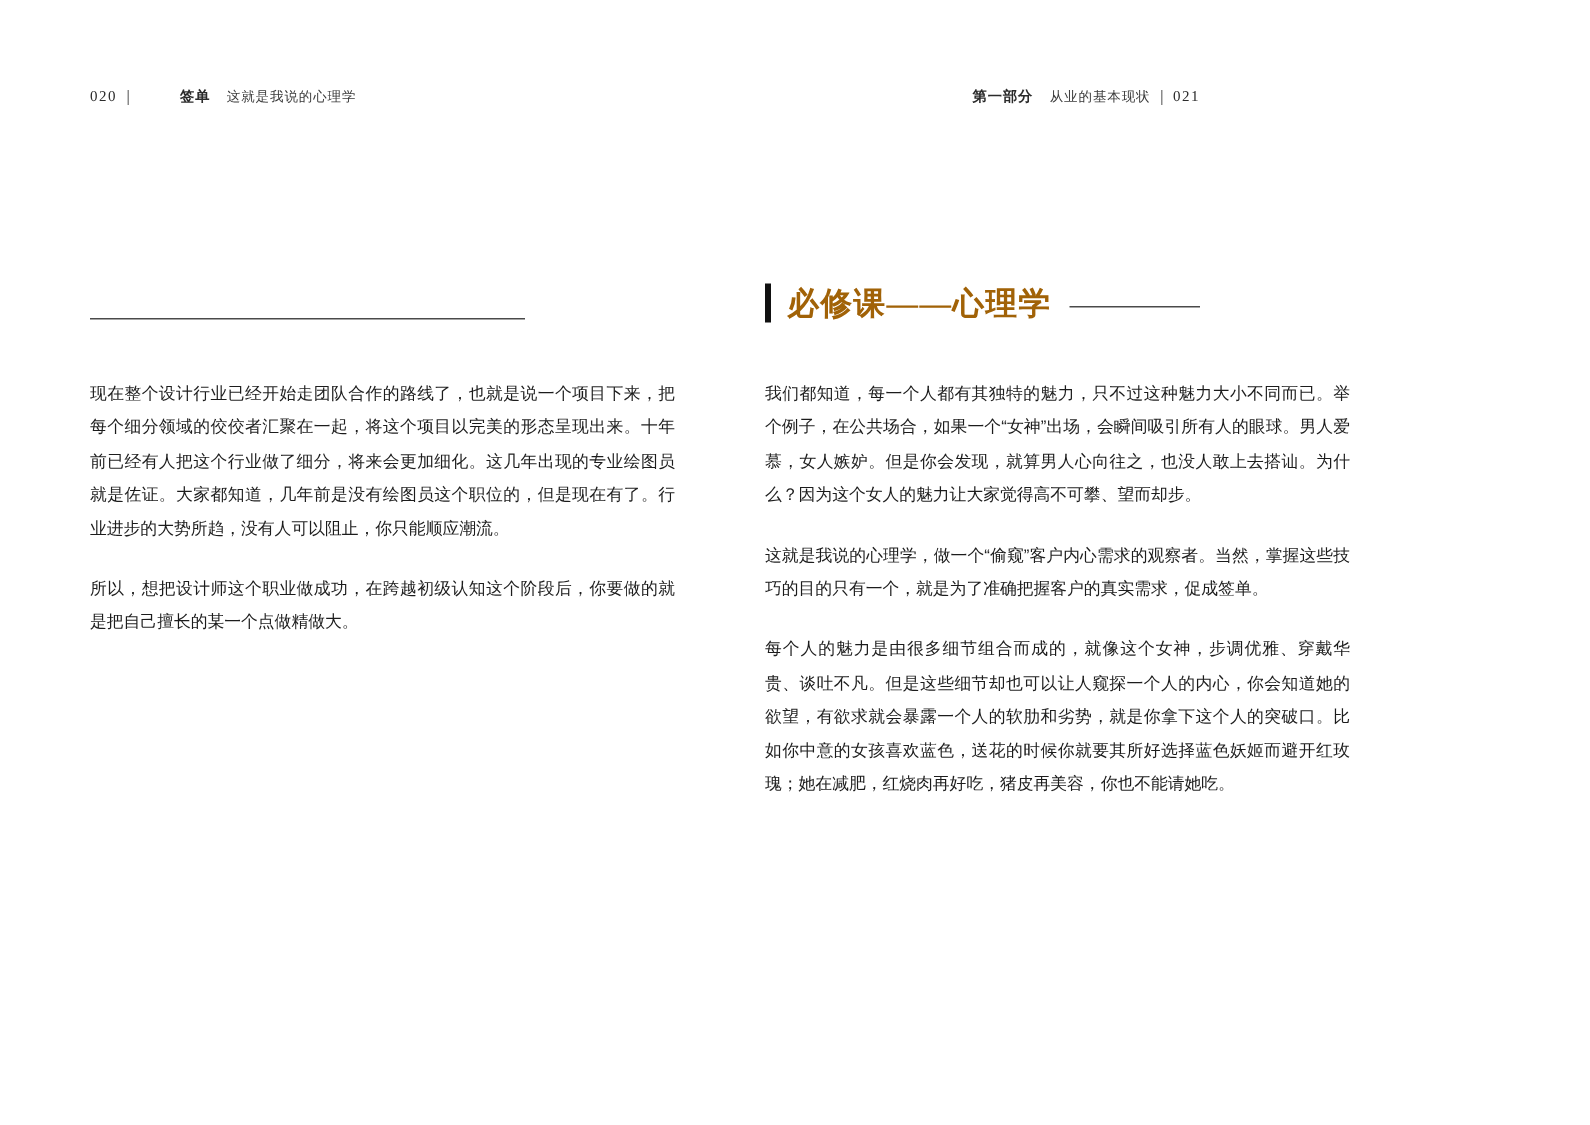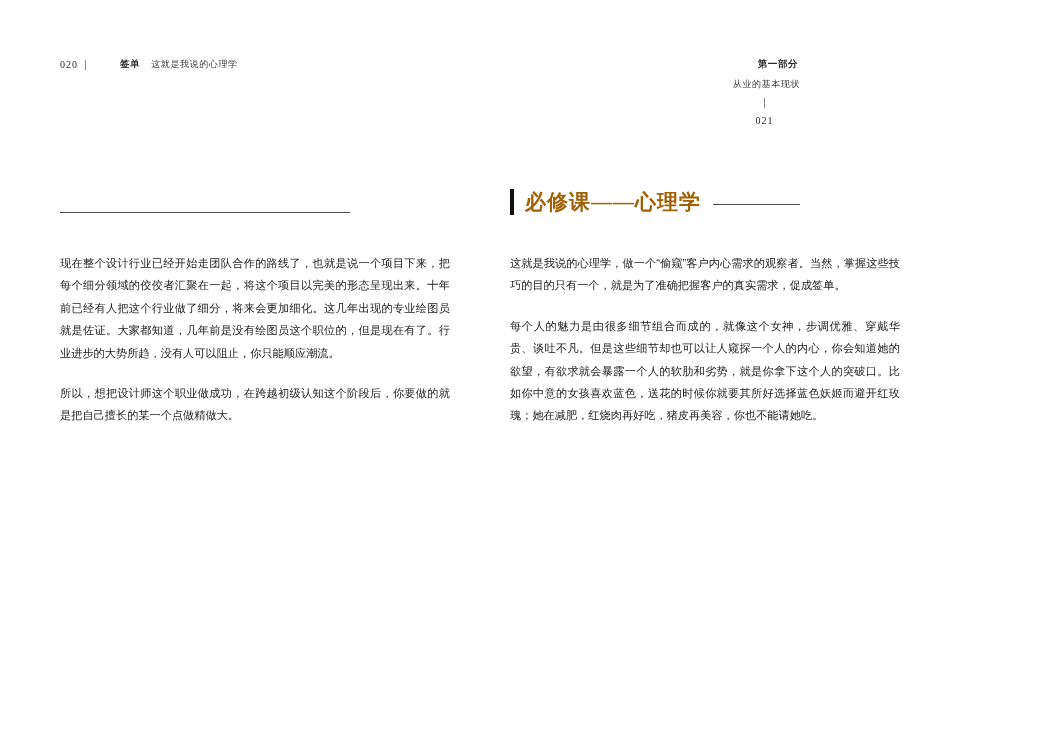--- a/index.html
+++ b/index.html
@@ -44,21 +44,20 @@
     display: flex;
     align-items: center;
     gap: 7px;
   }
   .runhead-left {
     left: 60px;
   }
   .runhead-right {
     right: 60px;
     justify-content: center;
-    flex-direction: column;
   }
   .runhead .folio {
     font-family: "Liberation Serif", serif;
     font-size: 10px;
     letter-spacing: 1px;
   }
   .runhead .bar {
     display: inline-block;
     width: 1px;
     height: 10px;
@@ -177,19 +176,20 @@
       <span class="folio">021</span>
     </div>
 
     <div class="heading-block">
       <span class="heading-mark"></span>
       <span class="heading-text">必修课——心理学</span>
       <span class="heading-rule"></span>
     </div>
 
     <div class="body body-right">
+      <p>我们都知道，每一个人都有其独特的魅力，只不过这种魅力大小不同而已。举个例子，在公共场合，如果一个“女神”出场，会瞬间吸引所有人的眼球。男人爱慕，女人嫉妒。但是你会发现，就算男人心向往之，也没人敢上去搭讪。为什么？因为这个女人的魅力让大家觉得高不可攀、望而却步。</p>
       <p>这就是我说的心理学，做一个“偷窥”客户内心需求的观察者。当然，掌握这些技巧的目的只有一个，就是为了准确把握客户的真实需求，促成签单。</p>
       <p>每个人的魅力是由很多细节组合而成的，就像这个女神，步调优雅、穿戴华贵、谈吐不凡。但是这些细节却也可以让人窥探一个人的内心，你会知道她的欲望，有欲求就会暴露一个人的软肋和劣势，就是你拿下这个人的突破口。比如你中意的女孩喜欢蓝色，送花的时候你就要其所好选择蓝色妖姬而避开红玫瑰；她在减肥，红烧肉再好吃，猪皮再美容，你也不能请她吃。</p>
     </div>
 
   </div>
 
 </div>
 
 </body></html>

